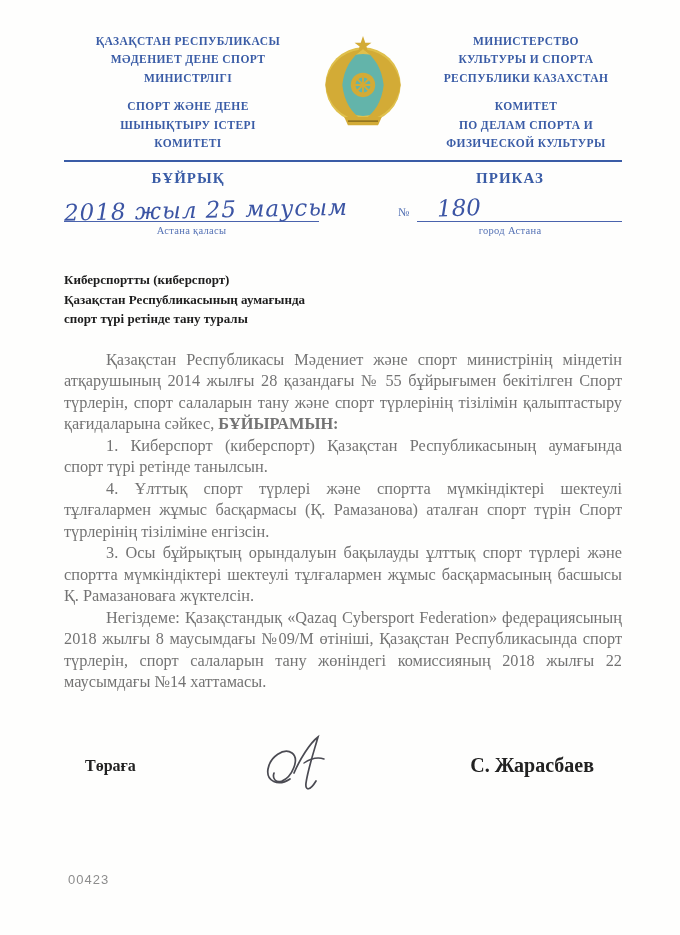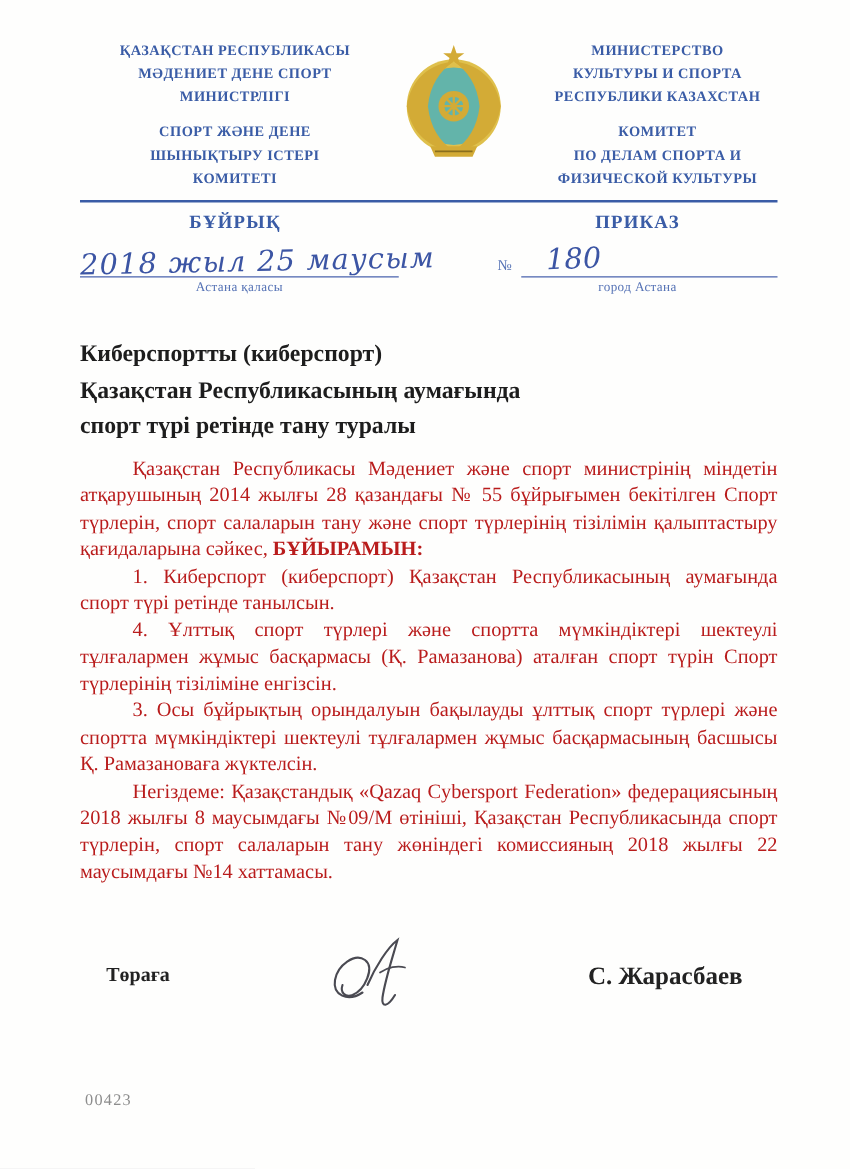--- a/index.html
+++ b/index.html
@@ -94,31 +94,31 @@
     font-size:23px;
     transform:rotate(-2deg);
     display:inline-block;
     padding-left:20px;
   }
   .num-block .place{ text-align:center; }
   
   .doc-title{
     margin-top:34px;
     font-weight:bold;
-    font-size:19px;
+    font-size:13px;
     line-height:1.5;
     color:#1d1d1d;
   }
   
   .body-text{
-    margin-top:8px;
+    margin-top:20px;
     font-size:16.3px;
     line-height:1.32;
     text-align:justify;
-    color:#b91c1c;
+    color:#737373;
   }
   .body-text p{
     margin:0;
     text-indent:42px;
   }
   .bold{font-weight:bold;}
   
   .sig-row{
     margin-top:40px;
     display:flex;
@@ -133,21 +133,21 @@
   .sig-name{
     font-weight:bold;
     font-size:20px;
     margin-right:28px;
   }
   
   .footer-code{
     position:absolute;
     left:68px;
     top:872px;
-    font-family:Liberation Serif, serif;
+    font-family:Liberation Sans, sans-serif;
     font-size:13px;
     color:#8d8d8d;
     letter-spacing:1px;
   }
 </style>
 </head>
 <body>
 
 <div class="page">
 

